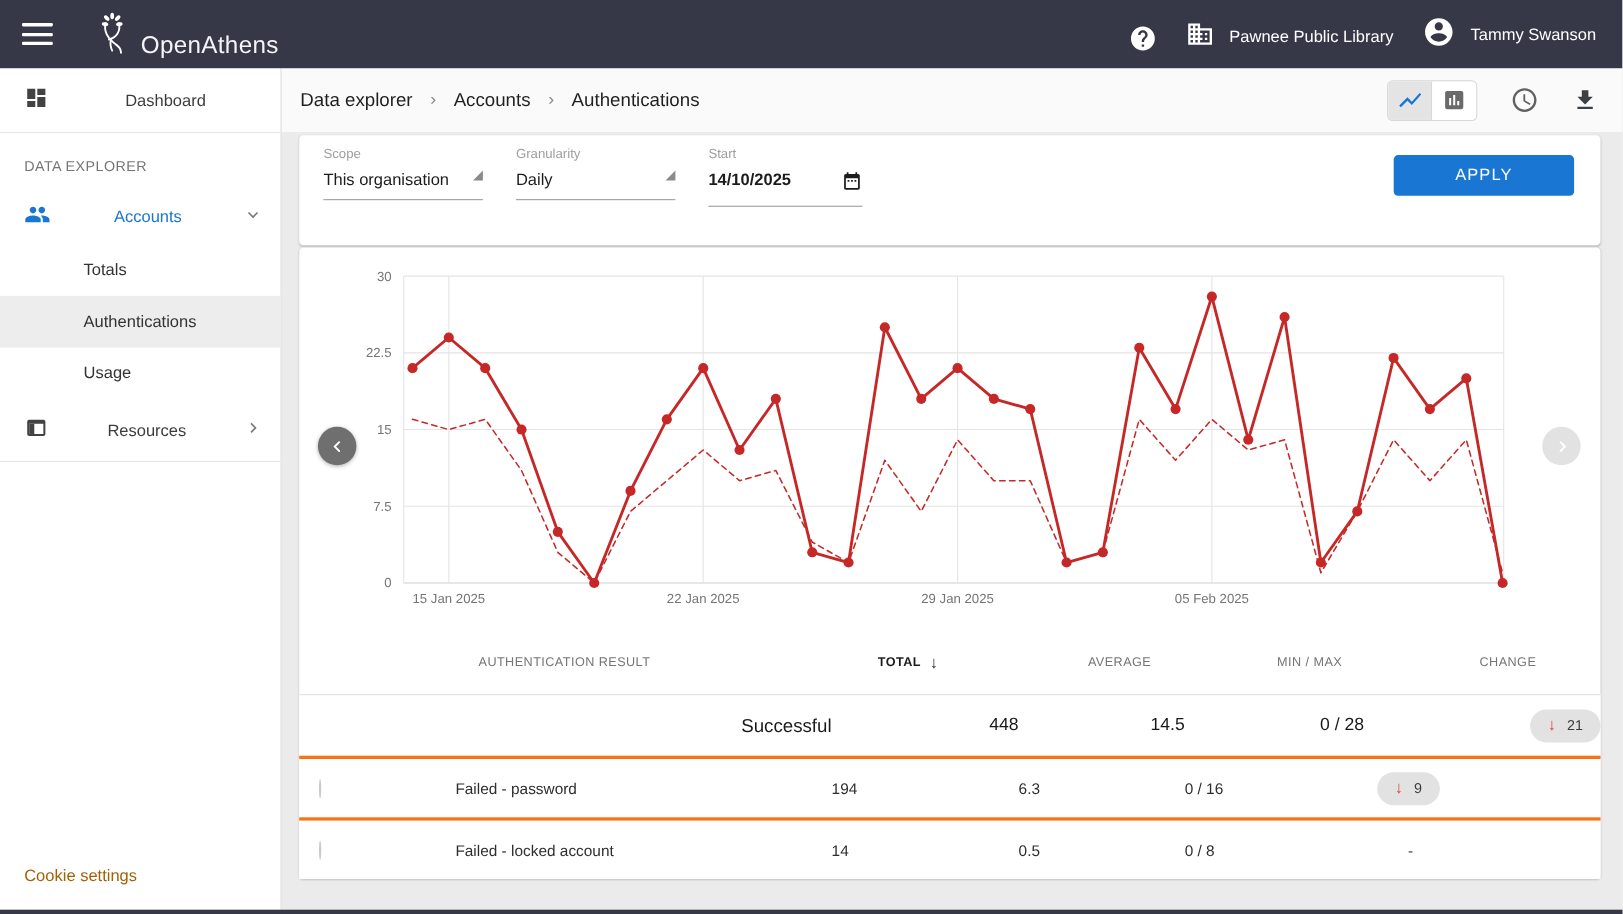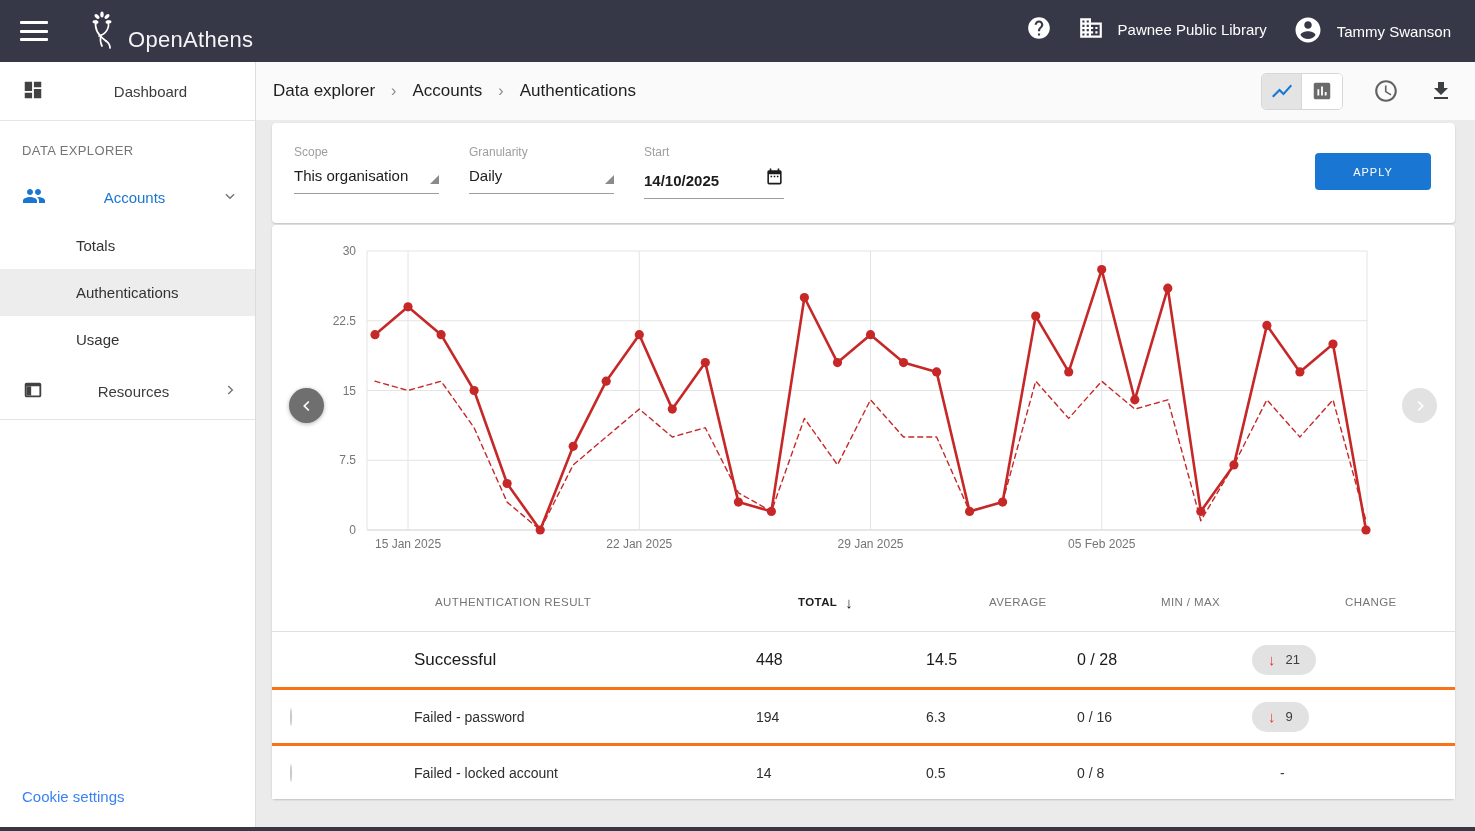--- a/index.html
+++ b/index.html
@@ -4,83 +4,83 @@
 <style>
   * { margin:0; padding:0; box-sizing:border-box; }
   html,body { width:1475px; height:831px; font-family:"Liberation Sans", sans-serif; background:#ebebeb; overflow:hidden; }
 
   
   .topbar { height:62px; background:#363848; display:flex; align-items:center; padding:0 24px 0 20px; color:#fff; position:relative; z-index:5; }
   .hamburger { width:28px; height:20px; display:flex; flex-direction:column; justify-content:space-between; cursor:pointer; margin-right:36px; }
   .hamburger span { display:block; height:3px; background:#fff; border-radius:1px; }
   .brand { display:flex; align-items:flex-end; gap:8px; }
   .brand-name { font-size:22px; font-weight:400; letter-spacing:.3px; color:#f4f4f6; }
-  .topbar-right { margin-left:auto; display:flex; align-items:flex-start; gap:26px; }
+  .topbar-right { margin-left:auto; display:flex; align-items:flex-end; gap:26px; }
   .topbar-item { display:flex; align-items:center; gap:14px; font-size:15px; color:#fff; cursor:pointer; }
   .icon-btn { display:flex; align-items:center; justify-content:center; cursor:pointer; }
 
   
   .layout { display:flex; height:765px; }
   .sidebar { width:256px; background:#fff; border-right:1px solid #dcdcdc; display:flex; flex-direction:column; position:relative; }
   .main { flex:1; background:#ebebeb; display:flex; flex-direction:column; }
 
   
   .side-item { display:flex; align-items:center; height:47px; padding:0 18px 0 22px; font-size:15px; color:#3c3c3c; cursor:pointer; gap:20px; }
   .side-item .lbl { flex:1;text-align:center; }
   .side-divider { border-top:1px solid #e4e4e4; margin:0; }
   .side-section { padding:22px 22px 14px 22px; font-size:13px; color:#757575; letter-spacing:.4px; }
   .side-item.accounts { color:#1976d2; height:50px; }
   .sub-item { height:47px; display:flex; align-items:center; padding-left:76px; font-size:15px; color:#333; cursor:pointer; }
   .sub-item.active { background:#ededed; }
-  .cookie { margin-top:auto; padding:0 22px 22px 22px; font-size:15px; color:#3b82f6; cursor:pointer; }
+  .cookie { margin-top:auto; padding:0 22px 22px 22px; font-size:15px; color:#a16207; cursor:pointer; }
   .chev { color:#757575; }
 
   
   .main-header { height:58px; background:#fafafa; display:flex; align-items:center; padding:0 22px 0 17px; }
   .breadcrumb { display:flex; align-items:center; gap:16px; font-size:17px; color:#1f1f1f; }
   .breadcrumb .sep { color:#8a8a8a; font-size:16px; }
   .crumb { cursor:pointer; }
   .mh-icons { margin-left:auto; display:flex; align-items:center; gap:30px; }
   .toggle-group { display:flex; border:1px solid #d7d7d7; border-radius:5px; overflow:hidden; background:#fff; }
   .toggle-btn { width:40px; height:35px; display:flex; align-items:center; justify-content:center; cursor:pointer; background:#fff; }
   .toggle-btn.selected { background:#e4e4e4; border-right:1px solid #d7d7d7; }
 
   
   .content { flex:1; padding:3px 20px 0 16px; }
   .card { background:#fff; border-radius:4px; box-shadow:0 1px 2px rgba(0,0,0,.18); }
 
   
-  .filter-card { height:100px; display:flex; align-items:flex-start; padding:22px 24px 0 22px; gap:30px; margin-bottom:2px; }
+  .filter-card { height:100px; display:flex; align-items:flex-start; padding:10px 24px 0 22px; gap:30px; margin-bottom:2px; }
   .field { display:flex; flex-direction:column; }
   .field-label { font-size:12px; color:#9e9e9e; margin-bottom:8px; }
-  .field-value { font-size:15px; color:#1c1c1c; display:flex; align-items:flex-end; border-bottom:1px solid #9e9e9e; padding-bottom:9px; cursor:pointer; }
+  .field-value { font-size:15px; color:#1c1c1c; display:flex; align-items:flex-start; border-bottom:1px solid #9e9e9e; padding-bottom:9px; cursor:pointer; }
   .select-field { width:145px; }
   .select-field .field-value { justify-content:space-between; }
   .tri { width:0; height:0; border-left:9px solid transparent; border-bottom:9px solid #8a8a8a; margin-left:8px; }
   .date-field { width:140px; }
   .date-field .field-value { justify-content:space-between; font-weight:bold; }
   .date-light { color:#9e9e9e; font-weight:bold; }
-  .apply-btn { margin-left:auto; margin-top:8px; background:#1976d2; color:#fff; border:none; border-radius:4px; font-size:11px; letter-spacing:1px; width:116px; height:37px; cursor:pointer; font-family:inherit; }
+  .apply-btn { margin-left:auto; margin-top:8px; background:#1976d2; color:#fff; border:none; border-radius:4px; font-size:15px; letter-spacing:1px; width:164px; height:37px; cursor:pointer; font-family:inherit; }
 
   
   .chart-card { position:relative; }
   .chart-wrap { position:relative; height:348px; }
   .chart-wrap svg text.tick { font-family:"Liberation Sans",sans-serif; font-size:12px; fill:#757575; }
   .nav-circle { position:absolute; width:35px; height:35px; border-radius:50%; display:flex; align-items:center; justify-content:center; cursor:pointer; top:163px; }
   .nav-circle.left { left:17px; background:#6f6f6f; box-shadow:0 1px 4px rgba(0,0,0,.3); }
   .nav-circle.right { left:1130px; background:#e2e2e2; }
 
   
   .tbl-grid { display:grid; grid-template-columns:142px 342px 170px 151px 163px 1fr; align-items:center; }
   .tbl-header { height:58px; font-size:11.5px; color:#757575; letter-spacing:.4px;gap:21px; }
   .tbl-header .hdr { cursor:default; }
   .tbl-header .hdr.sorted { color:#1c1c1c; font-weight:bold; cursor:pointer; display:flex; align-items:center; gap:8px; }
   .sort-arrow { font-size:15px; color:#1c1c1c; }
   .row { height:56px; border-top:3px solid #f97316; color:#2e2e2e; font-size:14px; background:#fff; }
-  .row.first { border-top:1px solid #e0e0e0; }
+  .row.first { border-top:1px solid #e0e0e0;text-align:right; }
   .row.selected { font-size:16px; color:#1a1a1a; }
   .row.selected .row-name { font-size:17px; }
   .dot { width:28px; height:28px; border-radius:50%; margin-left:18px; cursor:pointer; border:1px solid #c9c9c9; background:#fff; }
   .pill { display:inline-flex; align-items:center; gap:10px; background:#e2e2e2; border-radius:16px; height:30px; padding:0 16px; font-size:13px; color:#3c3c3c; margin-left:12px; }
   .pill .dn { color:#e53935; font-size:15px; font-weight:bold; }
   .no-change { margin-left:40px; color:#3c3c3c; }
 
   .bottom-strip { position:fixed; left:0; bottom:0; width:1475px; height:4px; background:#363848; }
 </style>
 </head>

